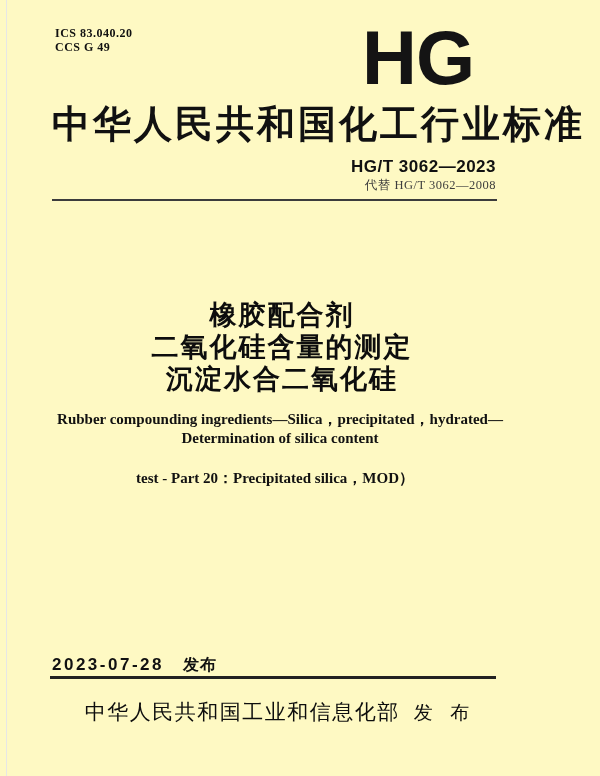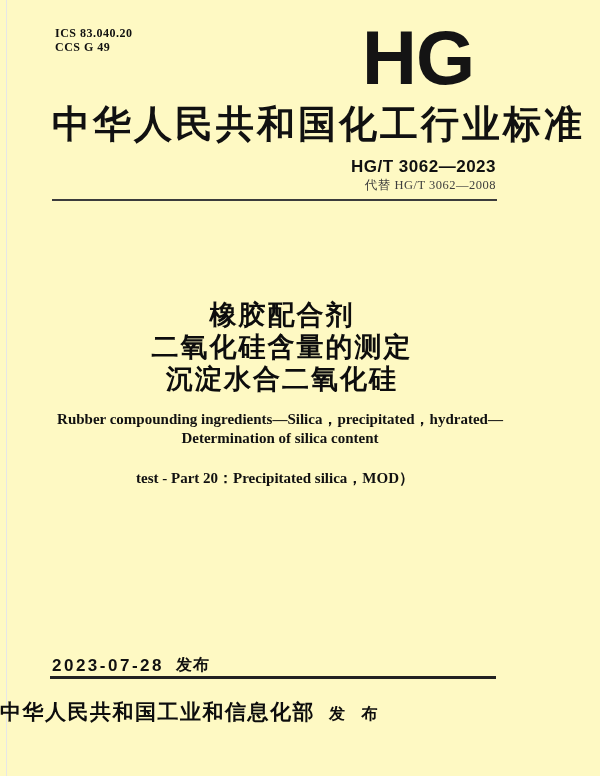--- a/index.html
+++ b/index.html
@@ -123,45 +123,45 @@
     position: absolute;
     left: 52px; top: 655px;
     width: 444px;
     display: flex;
     justify-content: space-between;
     align-items: baseline;
     font-weight: bold;
     font-size: 17px;
     color: #111;
   }
-  .date-group { display: inline-flex; gap: 12px; align-items: center; }
+  .date-group { display: inline-flex; gap: 19px; align-items: flex-start; }
   .date-value { letter-spacing: 2.5px; }
   .date-label { letter-spacing: 1px; font-size: 16px; }
 
   .rule-bottom {
     position: absolute;
     left: 50px; top: 676px;
     width: 446px; height: 2.5px;
     background: #222;
   }
 
   .publisher-row {
     position: absolute;
     left: 0; top: 698px;
     width: 560px;
     display: flex;
-    justify-content: flex-start;
+    justify-content: center;
     align-items: baseline;
     gap: 14px;
-    font-weight: bold;
+    font-weight: normal;
     font-size: 21px;
     color: #0d0d0d;
   }
   .publisher-name { letter-spacing: 1.5px; }
-  .publish-label { letter-spacing: 6px; font-size: 16px; }
+  .publish-label { letter-spacing: 6px; font-size: 19px; }
 </style>
 </head>
 <body>
 
 <div class="page">
   <div class="scan-edge"></div>
 
   <div class="ics-block">
     <div>ICS 83.040.20</div>
     <div>CCS G 49</div>

